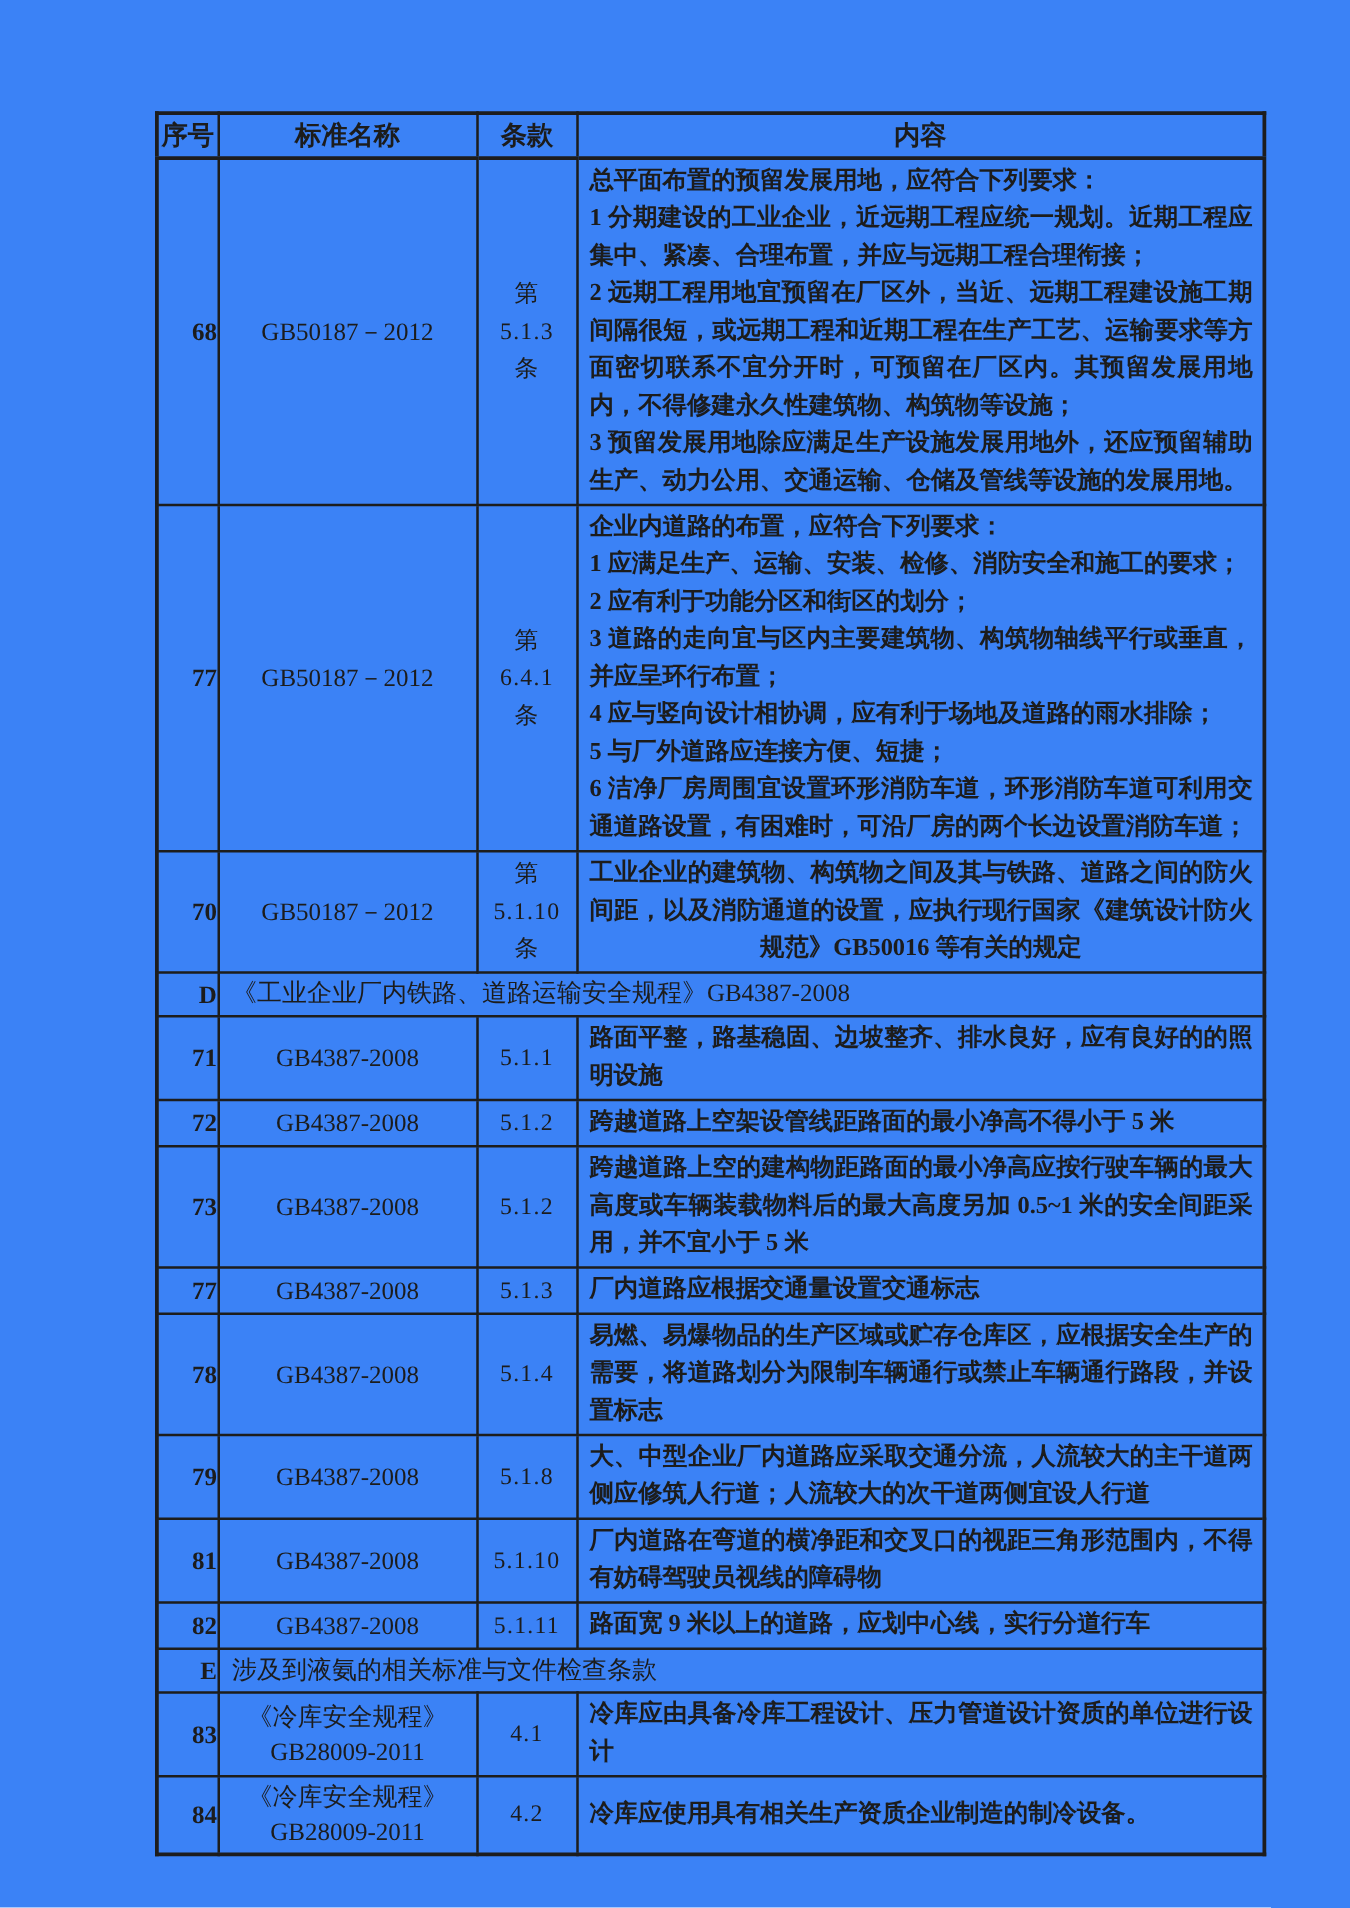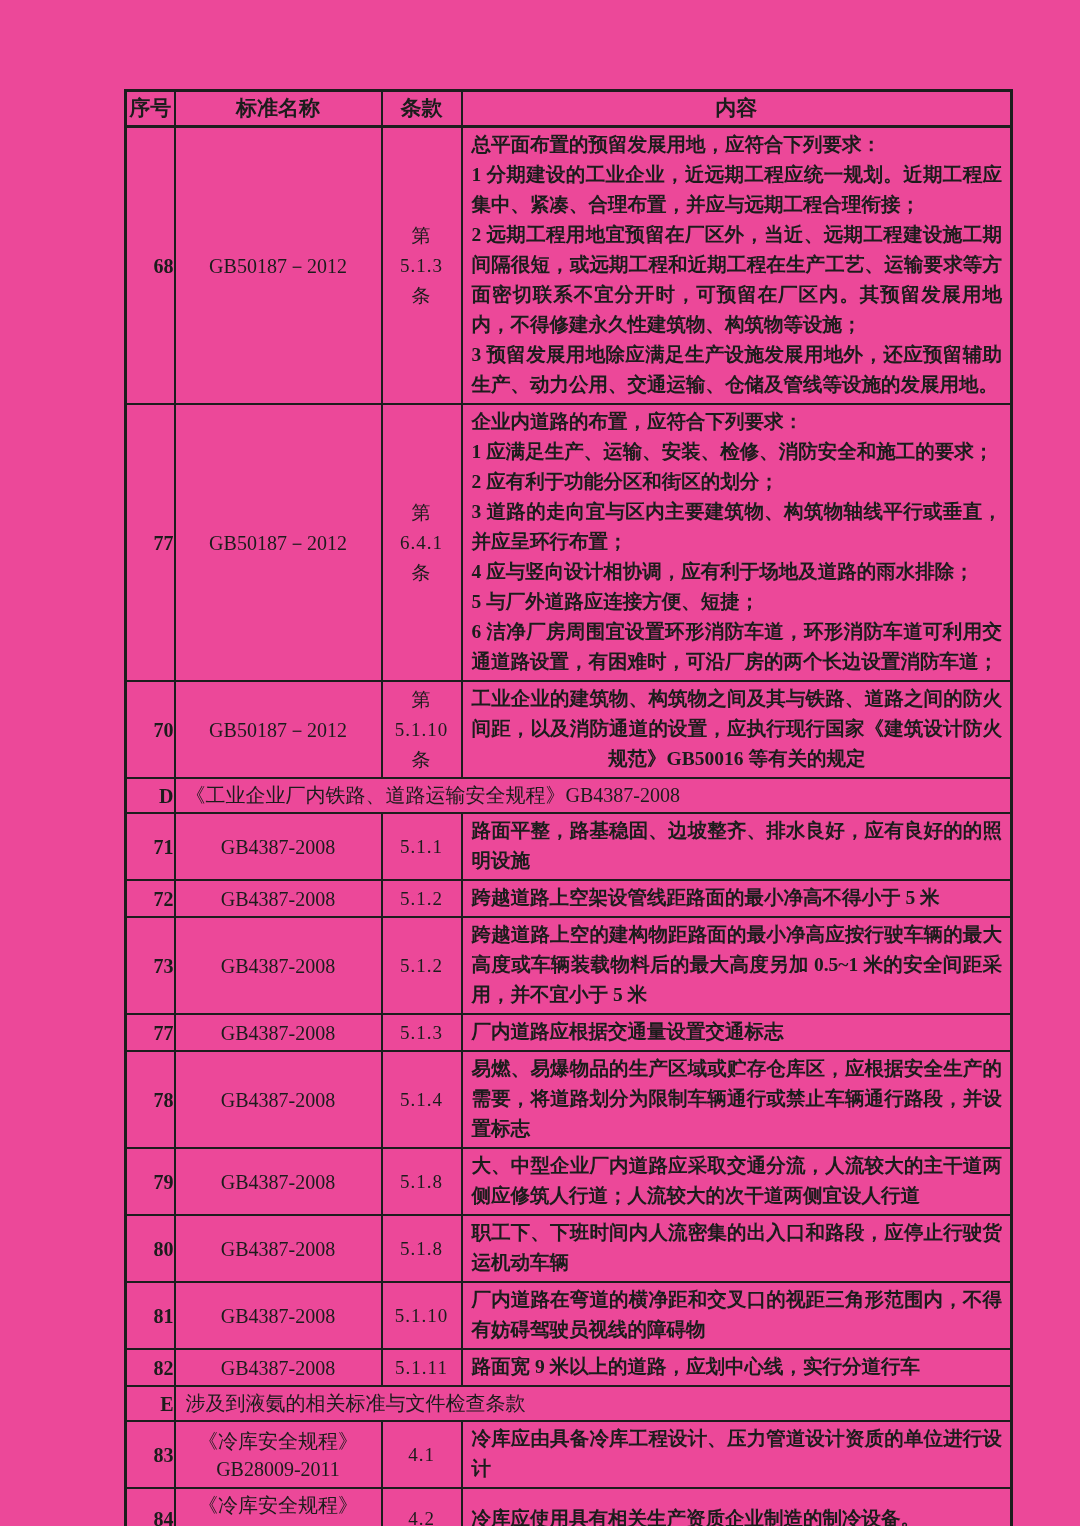--- a/index.html
+++ b/index.html
@@ -4,21 +4,21 @@
 <style>
   html, body {
     margin: 0;
     padding: 0;
     background: #ffffff;
   }
   .page {
     position: relative;
     width: 1080px;
     height: 1526px;
-    background: #ec4899;
+    background: #3b82f6;
     font-family: "Liberation Serif", "DejaVu Serif", serif;
     color: #1c1c1c;
     overflow: hidden;
   }
   table.std-table {
     position: absolute;
     left: 124px;
     top: 89px;
     width: 886px;
     border-collapse: collapse;
@@ -225,32 +225,20 @@
             <div>GB4387-2008</div>
           </td>
           <td class="clause-cell">
             <div>5.1.8</div>
           </td>
           <td class="content-cell">
             <div class="content-par">大、中型企业厂内道路应采取交通分流，人流较大的主干道两侧应修筑人行道；人流较大的次干道两侧宜设人行道</div>
           </td>
         </tr>
         <tr>
-          <td class="no-cell">80</td>
-          <td class="name-cell">
-            <div>GB4387-2008</div>
-          </td>
-          <td class="clause-cell">
-            <div>5.1.8</div>
-          </td>
-          <td class="content-cell">
-            <div class="content-par">职工下、下班时间内人流密集的出入口和路段，应停止行驶货运机动车辆</div>
-          </td>
-        </tr>
-        <tr>
           <td class="no-cell">81</td>
           <td class="name-cell">
             <div>GB4387-2008</div>
           </td>
           <td class="clause-cell">
             <div>5.1.10</div>
           </td>
           <td class="content-cell">
             <div class="content-par">厂内道路在弯道的横净距和交叉口的视距三角形范围内，不得有妨碍驾驶员视线的障碍物</div>
           </td>

